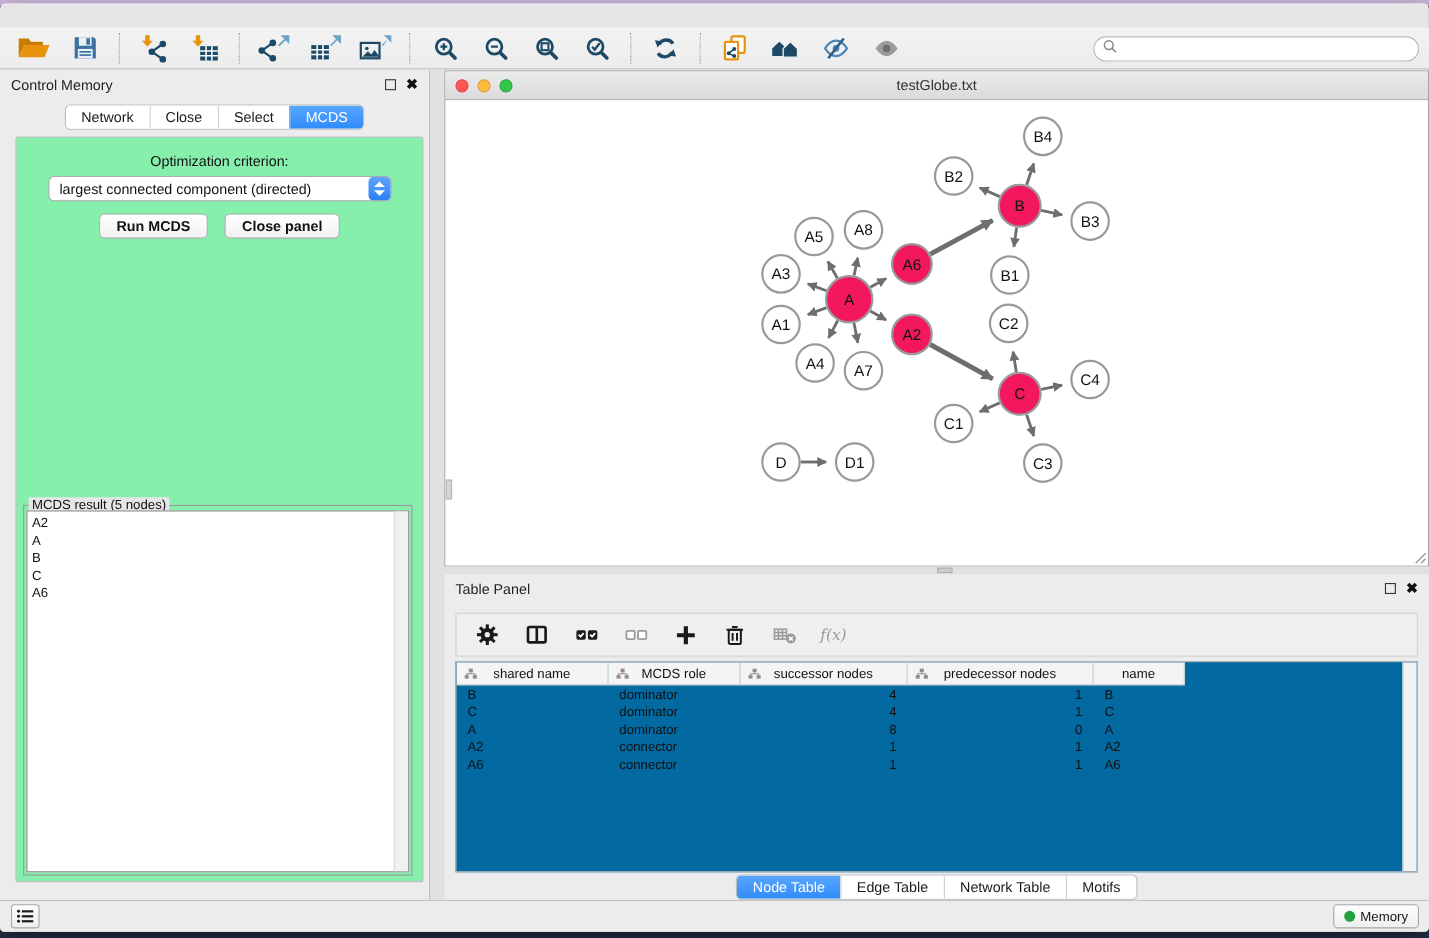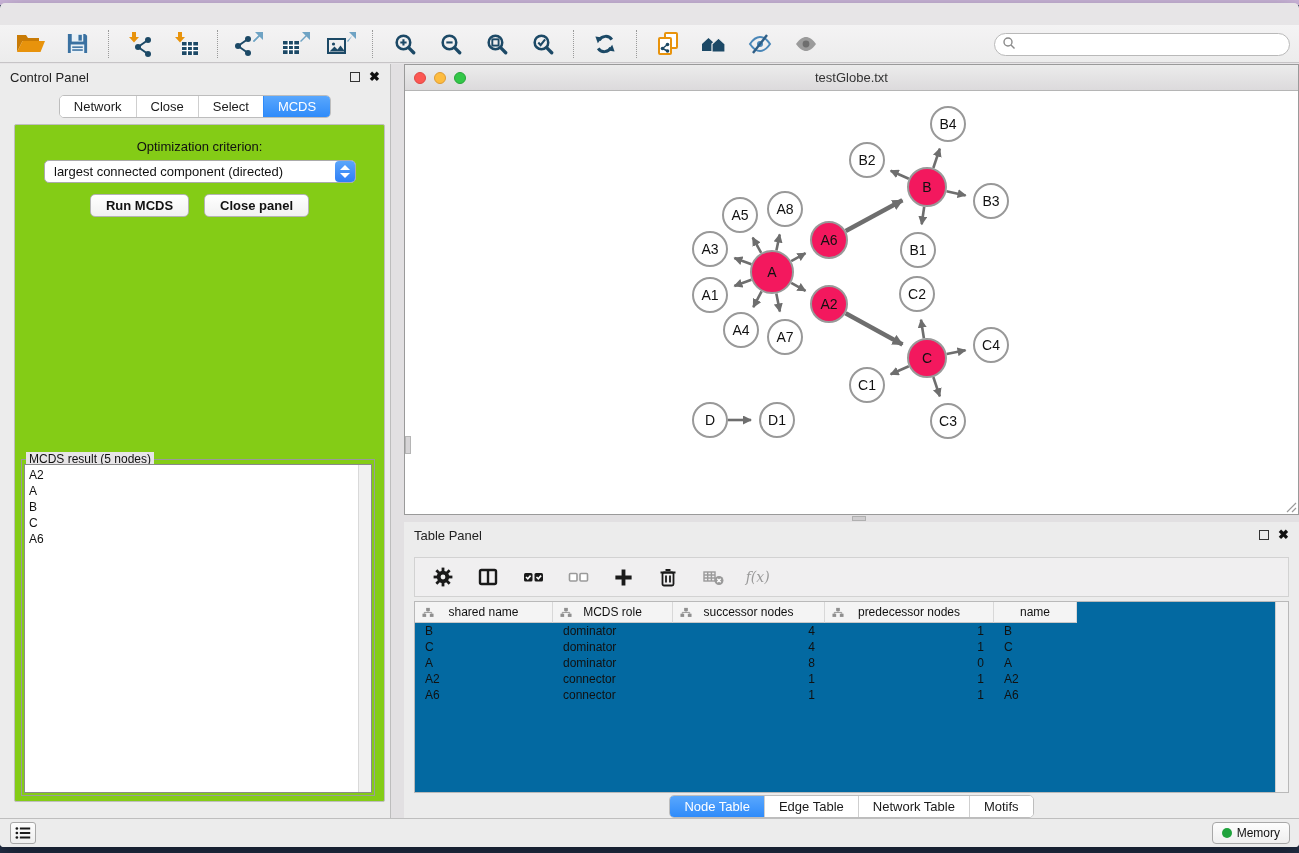--- a/index.html
+++ b/index.html
@@ -46,21 +46,21 @@
   .close-btn { font-size:13px; font-weight:bold; color:#111; cursor:pointer; line-height:10px; }
 
   .seg-tabs { display:flex; justify-content:center; }
   .seg { display:flex; border:1px solid #bdbdbd; border-radius:5px; overflow:hidden; background:#fff; }
   .seg .tab { padding:3px 14px; font-size:13px; color:#1a1a1a; background:#fff;
     border-left:1px solid #cfcfcf; cursor:pointer; }
   .seg .tab:first-child { border-left:none; }
   .seg .tab.sel { background:linear-gradient(#59a7fd,#2f8bfa); color:#fff; border-left-color:#2f8bfa; }
 
   .cp-body { position:absolute; left:14px; top:60px; width:371px; height:678px;
-    background:#84cc16; border:1px solid #bfbfbf; border-radius:2px; }
+    background:#86efac; border:1px solid #bfbfbf; border-radius:2px; }
   .opt-label { text-align:center; font-size:13px; color:#111; margin-top:14px; }
   .dropdown { position:absolute; left:29px; top:35px; width:312px; height:23px;
     background:#fff; border:1px solid #ababab; border-radius:5px; display:flex; align-items:center; cursor:pointer; }
   .dropdown .dval { flex:1; font-size:13px; color:#111; padding-left:9px; white-space:nowrap; }
   .dropdown .stepper { width:20px; height:21px; border-radius:4px; margin-right:0px;
     background:linear-gradient(#5ca6fb,#2e7ef6); position:relative; }
   .stepper i, .stepper b { position:absolute; left:5px; width:0; height:0; border-left:5px solid transparent; border-right:5px solid transparent; }
   .stepper i { top:4px; border-bottom:5px solid #fff; }
   .stepper b { bottom:4px; border-top:5px solid #fff; }
   .btn-row { position:absolute; left:0; right:0; top:69px; display:flex; justify-content:center; gap:15px; }
@@ -290,21 +290,21 @@
             <path d="M9 9l3.5 3.5" stroke="#8a8a8a" stroke-width="1.4"></path>
           </svg></span>
       <input placeholder="" style="">
     </div>
   </div>
 
   <div class="workspace">
 
     <div class="control-panel">
       <div class="panel-head">
-        <span class="ptitle">Control Panel</span>
+        <span class="ptitle">Control Memory</span>
         <span class="pbtns">
           <span class="float-btn"></span>
           <span class="close-btn">✖</span>
         </span>
       </div>
       <div class="seg-tabs" style="margin-top:5px;">
         <div class="seg" id="cp-tabs">
             <span class="tab">Network</span>
             <span class="tab">Close</span>
             <span class="tab">Select</span>

